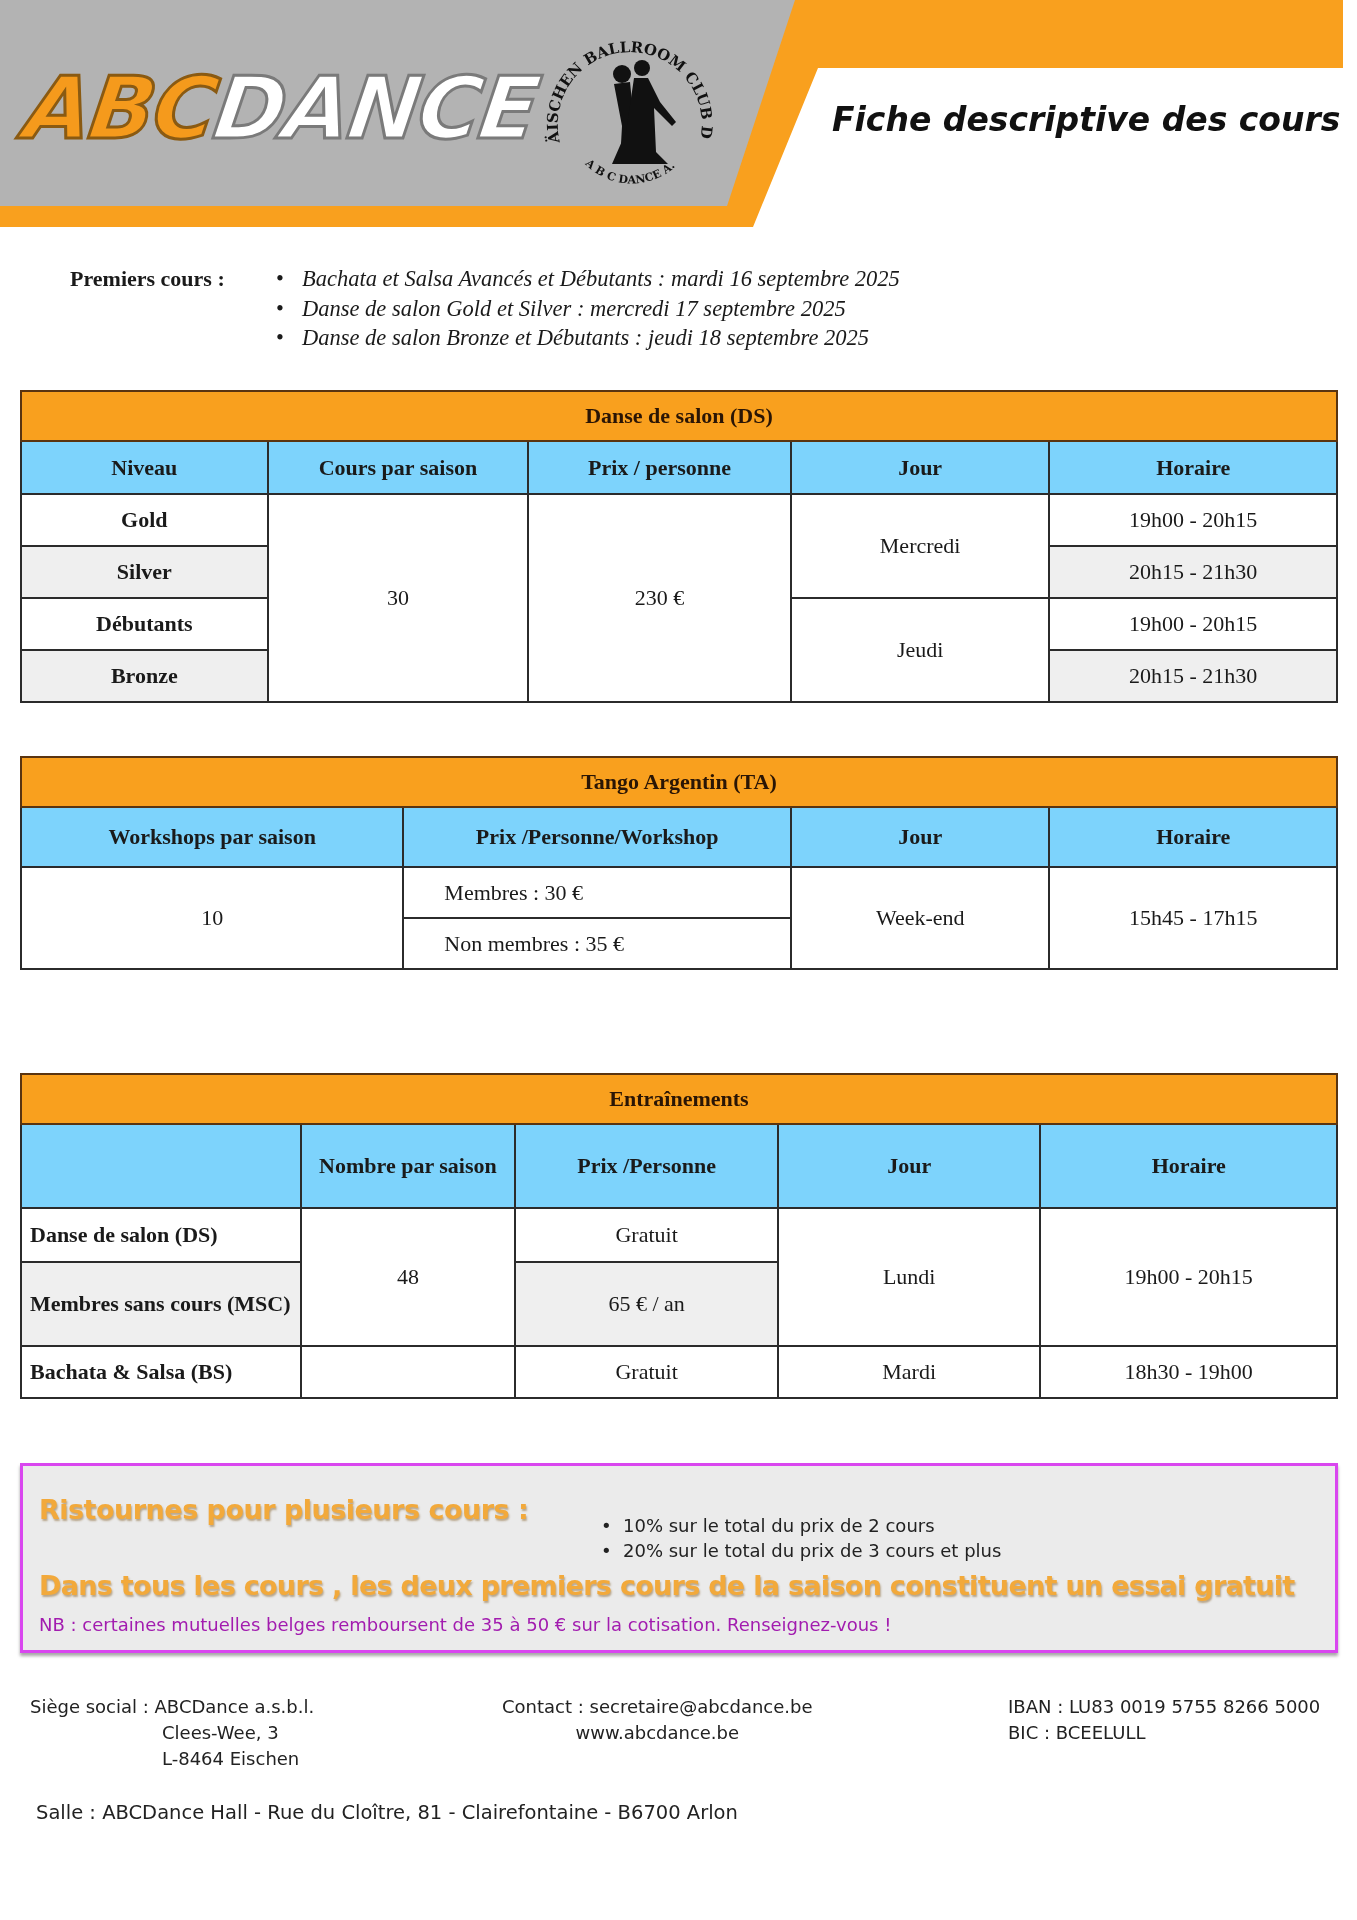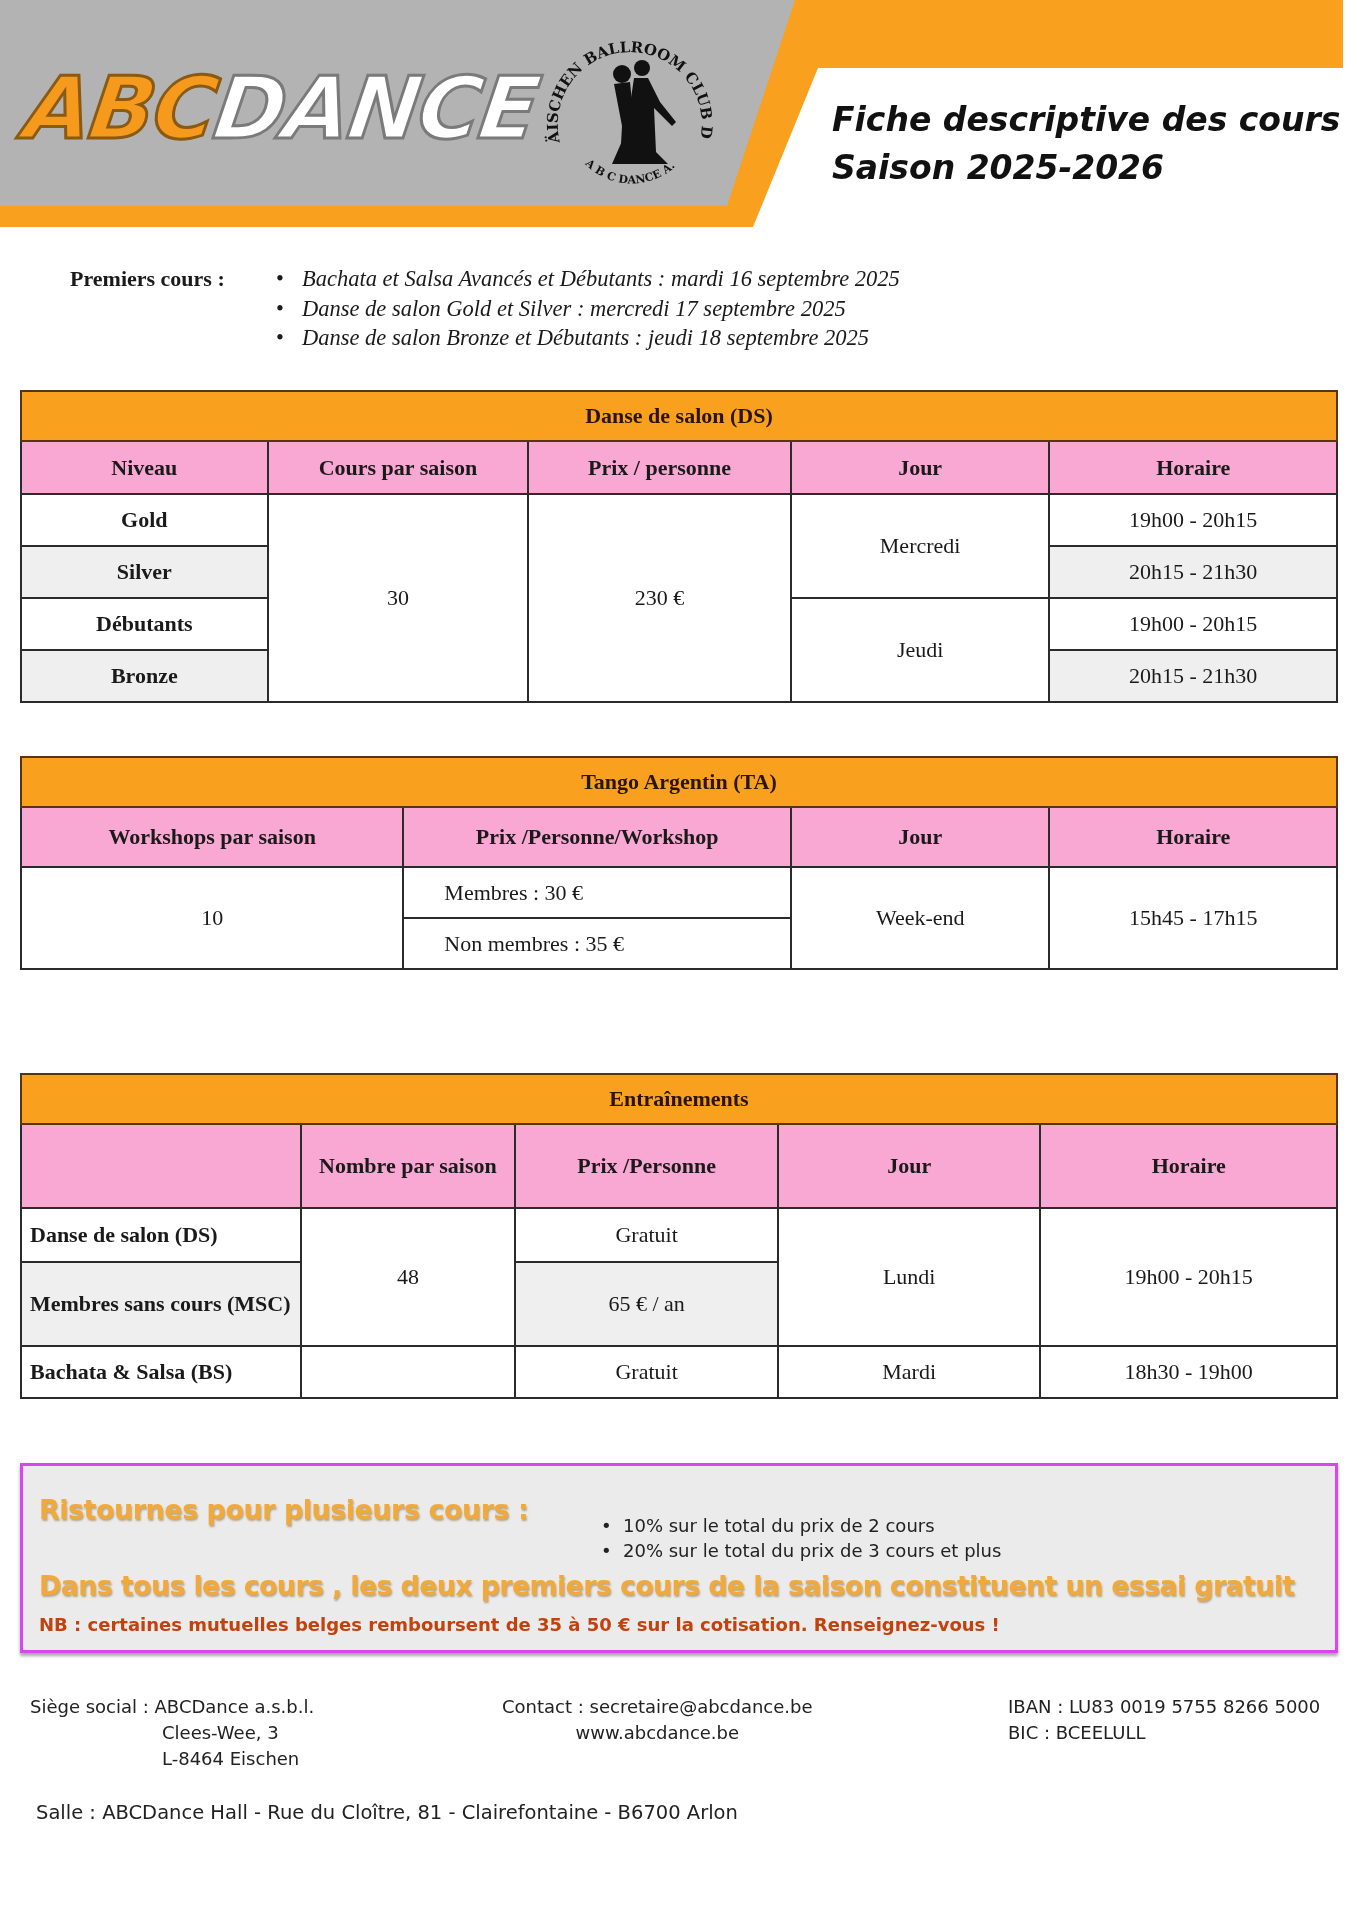--- a/index.html
+++ b/index.html
@@ -17,33 +17,33 @@
   
   .premiers { position: absolute; left: 70px; top: 264px; display: flex; }
   .premiers-label { font-family: "Liberation Serif", serif; font-weight: bold; font-size: 22px; width: 200px; padding-top: 2px; }
   .premiers ul { list-style: none; font-family: "Liberation Serif", serif; font-style: italic; font-size: 22.5px; line-height: 29.5px; margin-left: 6px; }
   .premiers li::before { content: "•"; display: inline-block; width: 26px; font-style: normal; }
 
   
   table { position: absolute; left: 20px; width: 1318px; border-collapse: collapse; font-family: "Liberation Serif", serif; font-size: 22px; border-radius: 21px; }
   td, th { border: 2px solid #2b2b2b; text-align: center; vertical-align: middle; }
   th.title { background: #f9a01e; font-weight: bold; height: 50px; color: #2a1505; border-color: #5a3410; }
-  th.col { background: #f9a8d4; font-weight: bold; }
+  th.col { background: #7dd3fc; font-weight: bold; }
   td.lbl { font-weight: bold; }
   .alt { background: #efefef; }
   td.left { text-align: left; padding-left: 8px; }
   td.tleft { text-align: left; padding-left: 40px; }
 
   
   .discount { position: absolute; left: 20px; top: 1463px; width: 1318px; height: 190px; background: #ebebeb; border: 3px solid #d946ef; box-shadow: 0 3px 3px rgba(0,0,0,0.35); font-family: "DejaVu Sans", sans-serif; }
   .disc-title { position: absolute; left: 16px; top: 28px; font-weight: bold; font-size: 27px; color: #f2a93b; text-shadow: 1px 2px 2px rgba(120,80,20,0.45); letter-spacing: -0.5px; }
   .disc-list { position: absolute; left: 578px; top: 47px; list-style: none; font-size: 18px; line-height: 25px; color: #222; }
   .disc-list li::before { content: "•"; display: inline-block; width: 22px; }
   .disc-free { position: absolute; left: 16px; top: 104px; font-weight: bold; font-size: 27px; color: #f2a93b; text-shadow: 1px 2px 2px rgba(120,80,20,0.45); letter-spacing: -0.7px; }
-  .disc-nb { position: absolute; left: 16px; top: 148px; font-size: 18px; color: #c2410c; font-weight: bold; }
+  .disc-nb { position: absolute; left: 16px; top: 148px; font-size: 18px; color: #a21caf; }
 
   
   .footer { position: absolute; font-family: "DejaVu Sans", sans-serif; font-size: 18px; line-height: 26px; color: #222; }
   .f-indent { padding-left: 132px; }
 </style>
 </head>
 <body>
 
 <svg id="header-bg" viewBox="0 0 1357 240">
   <polygon fill="#f9a01e" points="0,0 1343,0 1343,68 818,68 753,227 0,227"></polygon>
@@ -68,21 +68,20 @@
   <g fill="#111">
     <circle cx="92" cy="52" r="9"></circle>
     <circle cx="112" cy="46" r="8"></circle>
     <path d="M84,62 L100,60 L104,100 L98,140 L90,140 L92,104 Z"></path>
     <path d="M104,56 L118,56 L130,80 L146,100 L142,104 L124,86 L126,130 L138,142 L82,142 L96,110 Z"></path>
   </g>
 </svg>
 
 <div class="doc-title">
   <div>Fiche descriptive des cours</div>
-  <div>Saison 2025-2026</div>
 </div>
 
 <div class="premiers">
   <div class="premiers-label">Premiers cours :</div>
   <ul>
     <li>Bachata et Salsa Avancés et Débutants : mardi 16 septembre 2025</li>
     <li>Danse de salon Gold et Silver : mercredi 17 septembre 2025</li>
     <li>Danse de salon Bronze et Débutants : jeudi 18 septembre 2025</li>
   </ul>
 </div>

